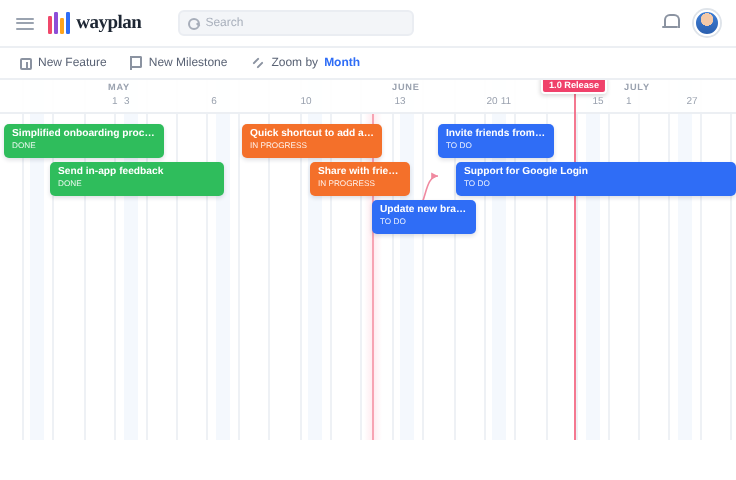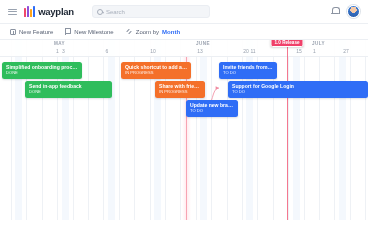--- a/index.html
+++ b/index.html
@@ -15,21 +15,21 @@
   .topbar{
     height:24px; width:100%;
     display:flex; align-items:center;
     padding:0 8px;
     background:#ffffff;
     border-bottom:1px solid #eceff3;
     position:relative; z-index:40;
   }
   .hamburger{ width:9px; display:flex; flex-direction:column; gap:1.5px; margin-right:7px; cursor:pointer;}
   .hamburger i{ display:block; height:1px; background:#9aa3b0; border-radius:1px;}
-  .logo{ display:flex; align-items:center; gap:3px; }
+  .logo{ display:flex; align-items:center; gap:3px;font-family:Liberation Serif, serif; }
   .logo-mark{ display:flex; gap:0.8px; height:11px; align-items:flex-end;}
   .logo-mark span{ width:2.2px; border-radius:0.6px; display:block;}
   .lm1{ height:9px;  background:#f0486b;}
   .lm2{ height:11px; background:#8d4ed8;}
   .lm3{ height:8px;  background:#ffa41b;}
   .lm4{ height:11px; background:#2f6df6;}
   .logo-text{ font-size:9.5px; font-weight:700; letter-spacing:-.25px; color:#1d2633;}
 
   .search{
     margin-left:18px;

